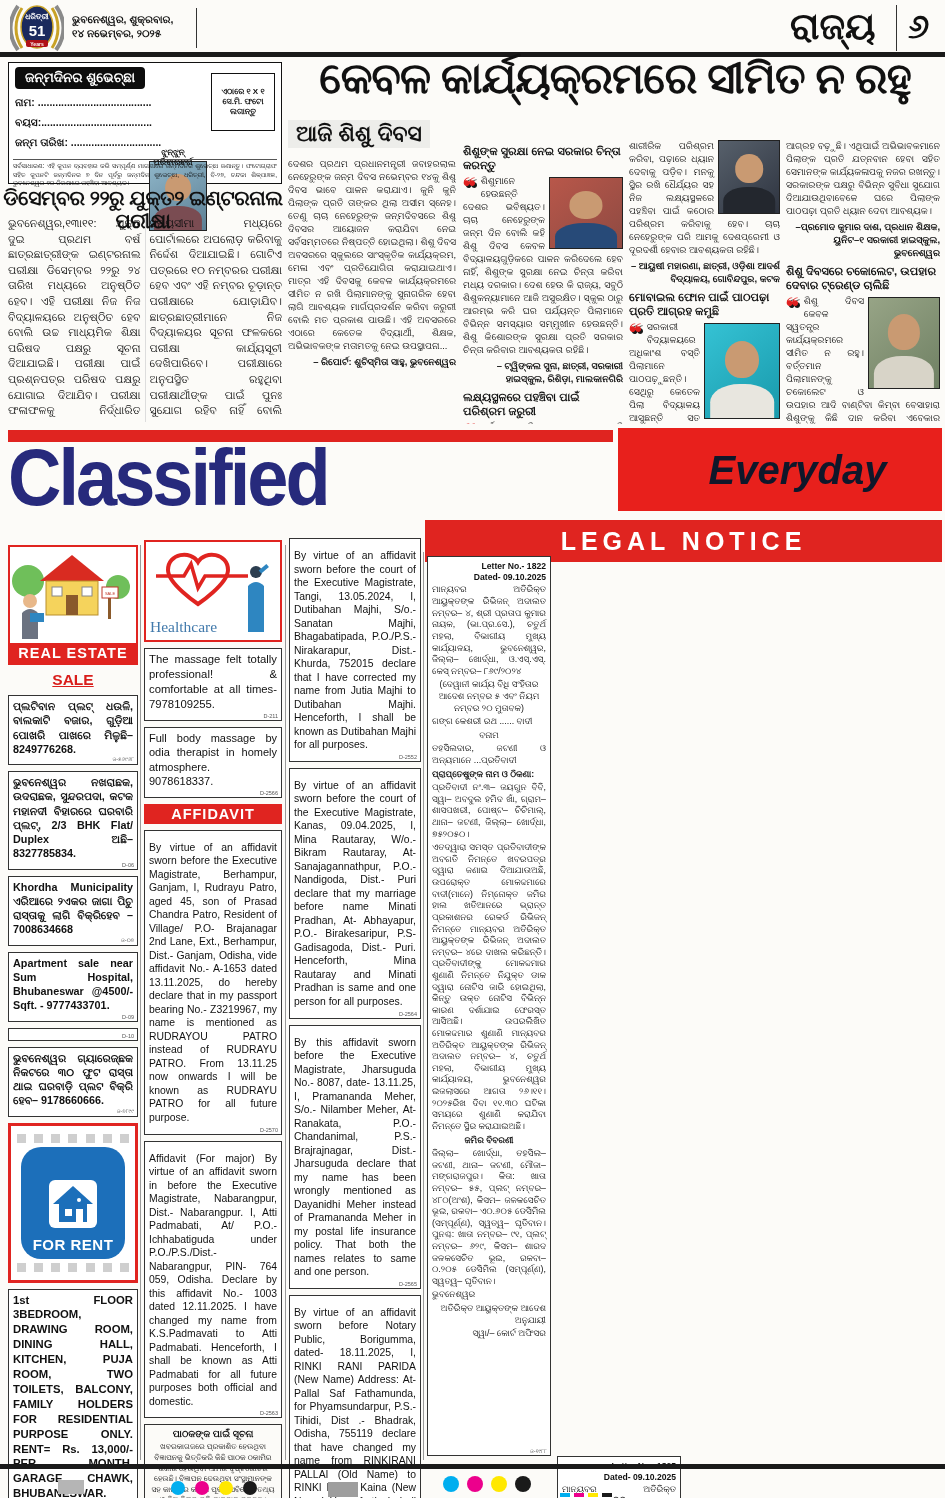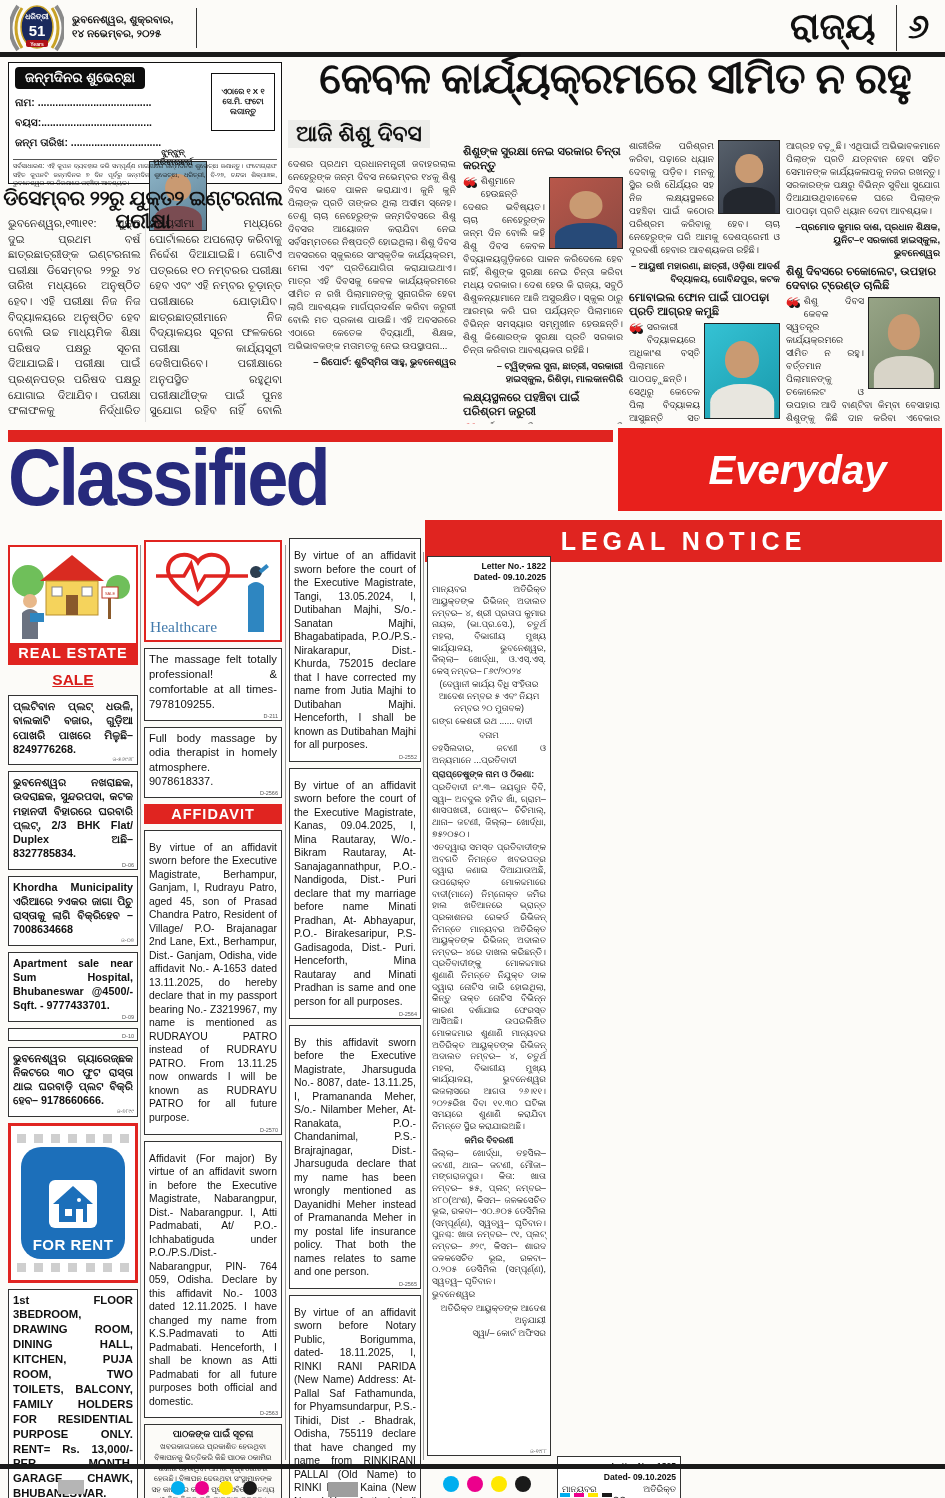--- a/index.html
+++ b/index.html
@@ -55,21 +55,21 @@
   .attrib { font-size:9.4px; font-weight:bold; text-align:right; margin:2px 0 4px; }
   .exam-head { font-size:20.5px; font-weight:bold; text-align:center; line-height:1.1; letter-spacing:-0.5px; }
   .exam-body { font-size:11px; line-height:1.42; column-count:2; column-gap:9px; column-rule:1px solid #ddd; }
   .qmark { float:left; font-size:19px; line-height:16px; color:#e02020;
            text-shadow:2px 2px 0 #161616; margin:1px 5px 0 0; font-family:"DejaVu Serif",serif; }
 
   
   .red { background:#e02420; }
   .classified-word { font-size:74px; font-weight:bold; color:#272a7c; letter-spacing:-3px;
                      line-height:0.95; transform:scaleY(1.08); transform-origin:top left; }
-  .evbox { background:#e8201c; color:#ffffff; display:flex; flex-direction:column;
+  .evbox { background:#e8201c; color:#0f172a; display:flex; flex-direction:column;
            align-items:center; justify-content:center;padding-left:35px; }
   .ev-word { font-size:40px; font-weight:bold; font-style:italic; line-height:1; }
   .ev-phones { font-size:20.5px; font-weight:bold; margin-top:4px; }
   .legal-banner { background:#e02420; color:#fff; font-size:25px; font-weight:bold;
                   letter-spacing:5px; display:flex; align-items:center; justify-content:center; }
 
   
   .colflex { display:flex; flex-direction:column; gap:6px; }
   .adbox { border:1.1px solid #333; background:#fff; padding:3px 4px 8px; position:relative; }
   .adbox .txt { font-size:10.8px; font-weight:600; line-height:1.32; text-align:justify; }

